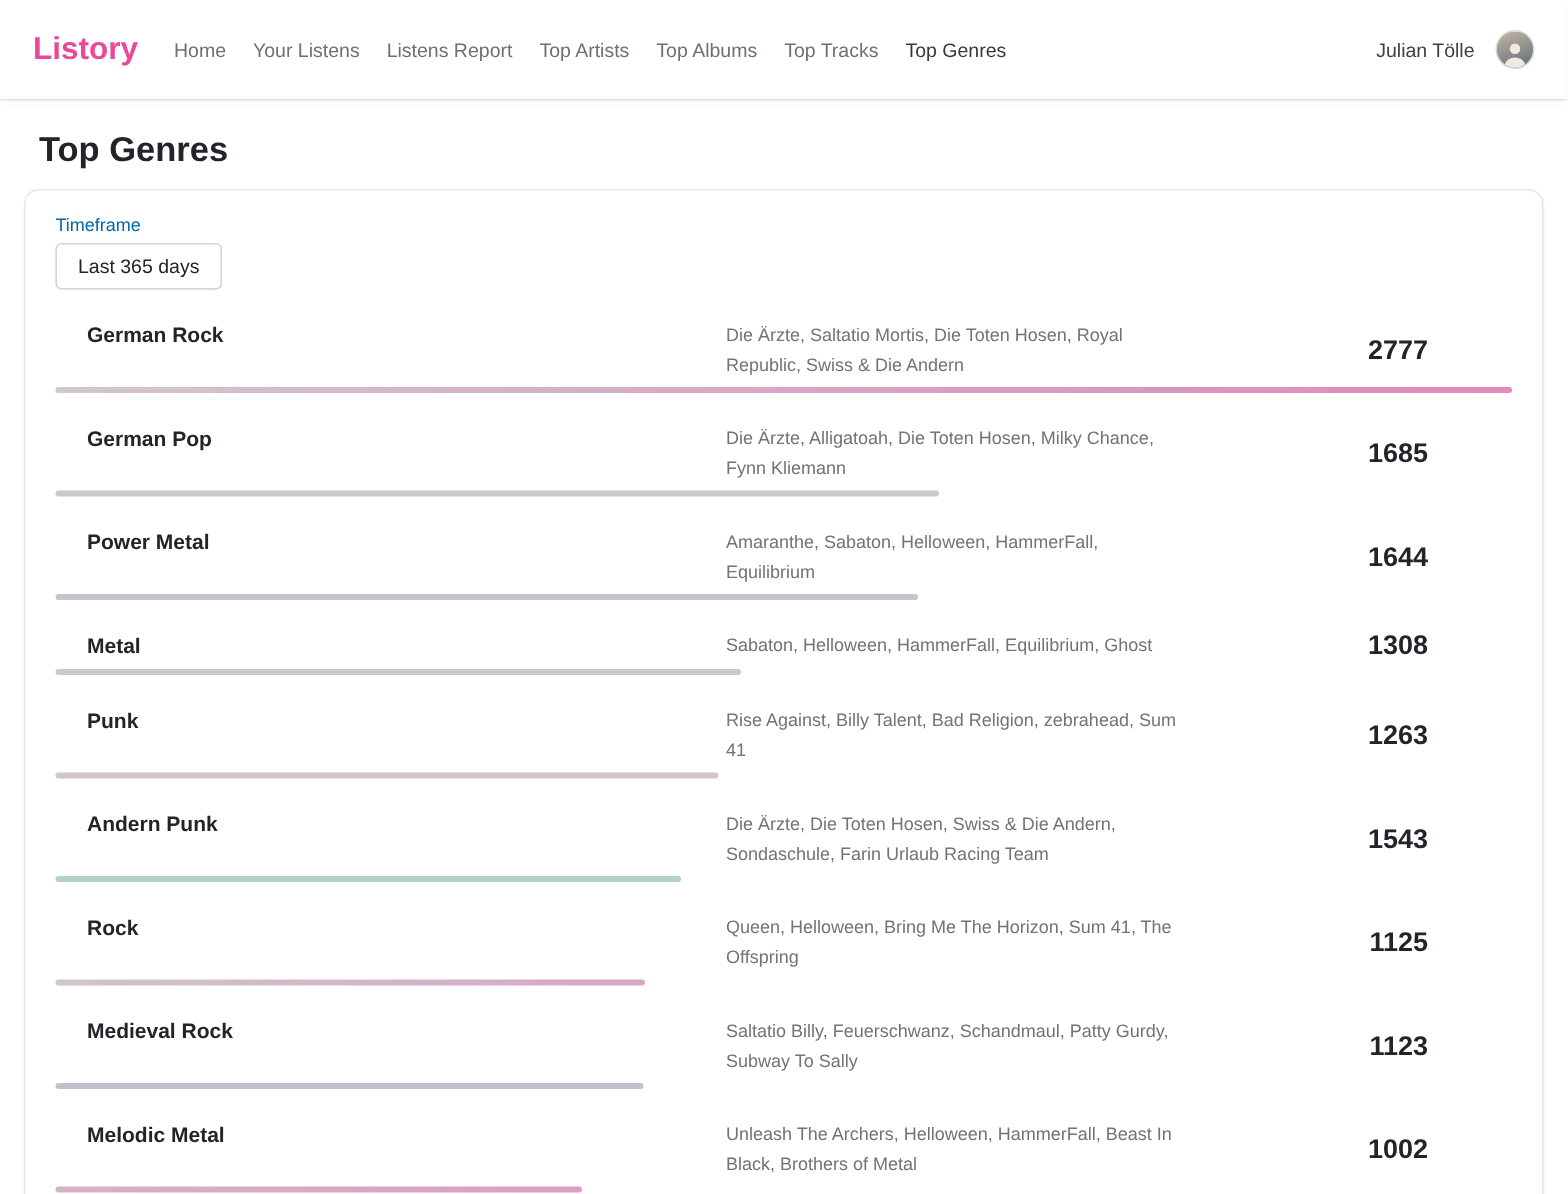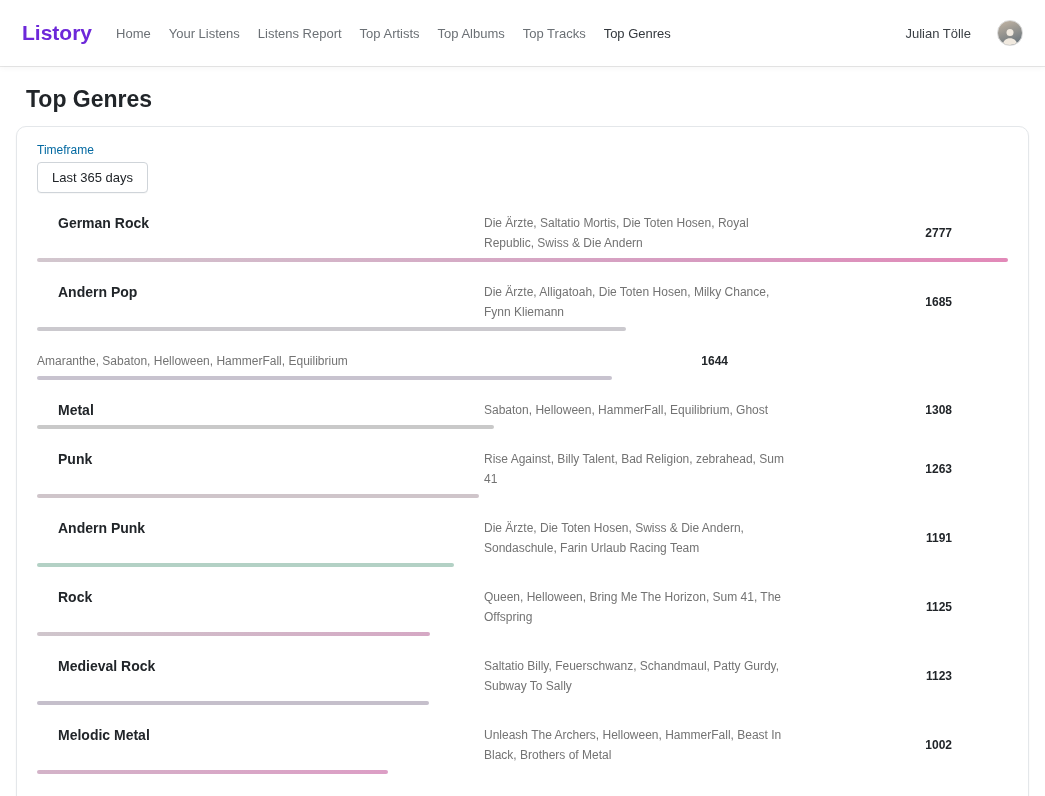--- a/index.html
+++ b/index.html
@@ -10,25 +10,25 @@
     background: #ffffff; color: #212529;
   }
 
   
   .navbar {
     height: 66px; display: flex; align-items: center;
     padding: 0 22px; background: #fff;
     box-shadow: 0 1px 0 rgba(0,0,0,.09), 0 2px 6px rgba(0,0,0,.04);
     position: relative; z-index: 2;
   }
-  .brand { font-size: 21px; font-weight: 700; color: #6d28d9; margin-right: 24px; cursor: pointer; }
+  .brand { font-size: 21px; font-weight: 700; color: #ec4899; margin-right: 24px; cursor: pointer; }
   .nav-links { display: flex; align-items: center; gap: 18px; flex: 1; }
   .nav-link { font-size: 13px; color: #6b7075; cursor: pointer; white-space: nowrap; }
   .nav-link.active { color: #33383d; }
-  .navbar-user { display: flex; align-items: center; gap: 26px; }
+  .navbar-user { display: flex; align-items: center; gap: 14px; }
   .user-name { font-size: 13px; color: #3c4146; cursor: pointer; }
   .avatar {
     width: 26px; height: 26px; border-radius: 50%;
     background: linear-gradient(160deg, #c4b6a4, #5f6d78);
     display: flex; align-items: flex-end; justify-content: center;
     overflow: hidden; cursor: pointer; border: 1px solid #d9d9d9;
   }
 
   
   .page-title { font-size: 23px; font-weight: 700; margin: 20px 0 0; padding: 0 26px; }
@@ -48,21 +48,21 @@
     cursor: pointer; box-shadow: 0 1px 1px rgba(0,0,0,.03);
     user-select: none;
   }
 
   
   .genre-table { margin-top: 16px; }
   .genre-row { padding-top: 4px; margin-top: 16px; }
   .row-grid { display: grid; grid-template-columns: 447px 300px 1fr; align-items: start; }
   .genre-name { font-size: 14px; font-weight: 700; padding-left: 21px; padding-top: 2px; color: #212529; }
   .genre-artists { font-size: 12px; color: #737373; line-height: 20px; }
-  .genre-count { font-size: 12px; font-weight: 700; text-align: right; padding-right: 56px; align-self: center; color: #212529; }
+  .genre-count { font-size: 18px; font-weight: 700; text-align: right; padding-right: 56px; align-self: center; color: #212529; }
   .genre-bar { height: 4px; margin-top: 5px; border-radius: 2px; }
   .genre-bar-fill { height: 100%; border-radius: 2px; }
 </style>
 </head>
 <body>
 
 <nav class="navbar">
   <div class="brand">Listory</div>
   <div class="nav-links">
     <span class="nav-link">Home</span>
@@ -97,31 +97,32 @@
       <div class="genre-artists">Die Ärzte, Saltatio Mortis, Die Toten Hosen, Royal Republic, Swiss &amp; Die Andern</div>
       <div class="genre-count">2777</div>
     </div>
     <div class="genre-bar">
       <div class="genre-bar-fill" style="width: 100%; background: linear-gradient(90deg, rgb(210, 199, 206) 0%, rgb(215, 154, 192) 70%, rgb(226, 137, 184) 100%);"></div>
     </div>
   </div>
 
   <div class="genre-row">
     <div class="row-grid">
-      <div class="genre-name">Andern Pop</div>
+      <div class="genre-name">German Pop</div>
       <div class="genre-artists">Die Ärzte, Alligatoah, Die Toten Hosen, Milky Chance, Fynn Kliemann</div>
       <div class="genre-count">1685</div>
     </div>
     <div class="genre-bar">
       <div class="genre-bar-fill" style="width: 60.7%; background: rgb(203, 201, 206);"></div>
     </div>
   </div>
 
   <div class="genre-row">
     <div class="row-grid">
+      <div class="genre-name">Power Metal</div>
       <div class="genre-artists">Amaranthe, Sabaton, Helloween, HammerFall, Equilibrium</div>
       <div class="genre-count">1644</div>
     </div>
     <div class="genre-bar">
       <div class="genre-bar-fill" style="width: 59.2%; background: rgb(200, 195, 207);"></div>
     </div>
   </div>
 
   <div class="genre-row">
     <div class="row-grid">
@@ -143,21 +144,21 @@
     <div class="genre-bar">
       <div class="genre-bar-fill" style="width: 45.5%; background: rgb(207, 197, 202);"></div>
     </div>
   </div>
 
 
   <div class="genre-row">
     <div class="row-grid">
       <div class="genre-name">Andern Punk</div>
       <div class="genre-artists">Die Ärzte, Die Toten Hosen, Swiss &amp; Die Andern, Sondaschule, Farin Urlaub Racing Team</div>
-      <div class="genre-count">1191</div>
+      <div class="genre-count">1543</div>
     </div>
     <div class="genre-bar">
       <div class="genre-bar-fill" style="width: 42.9%; background: rgb(179, 209, 197);"></div>
     </div>
   </div>
 
   <div class="genre-row">
     <div class="row-grid">
       <div class="genre-name">Rock</div>
       <div class="genre-artists">Queen, Helloween, Bring Me The Horizon, Sum 41, The Offspring</div>

